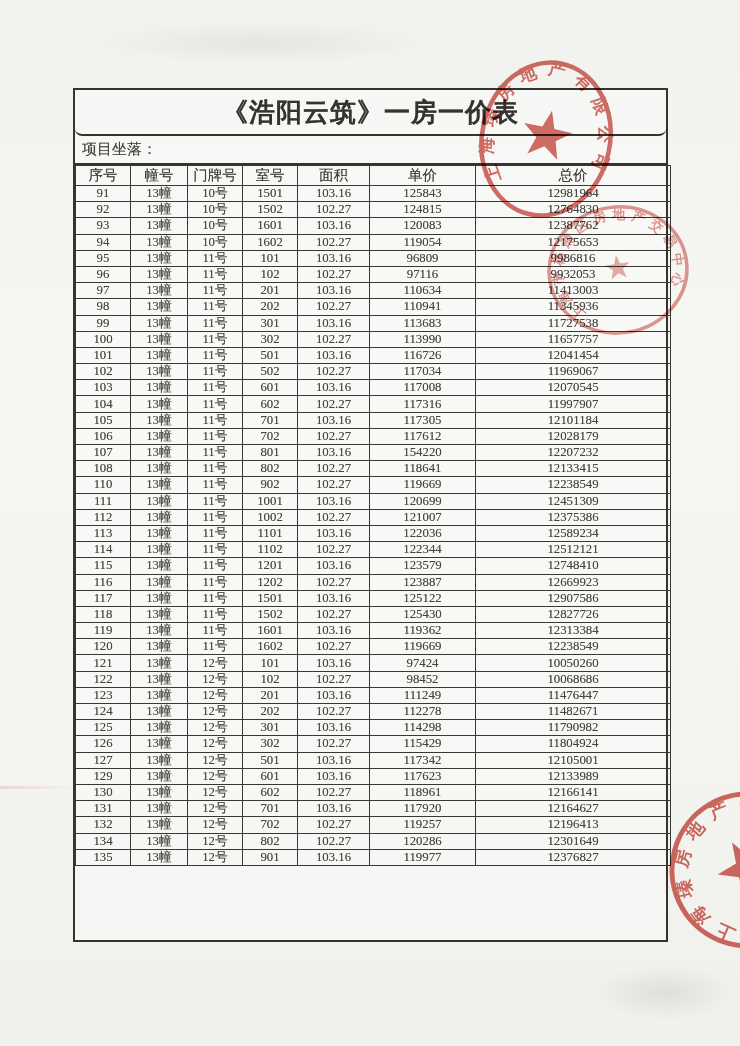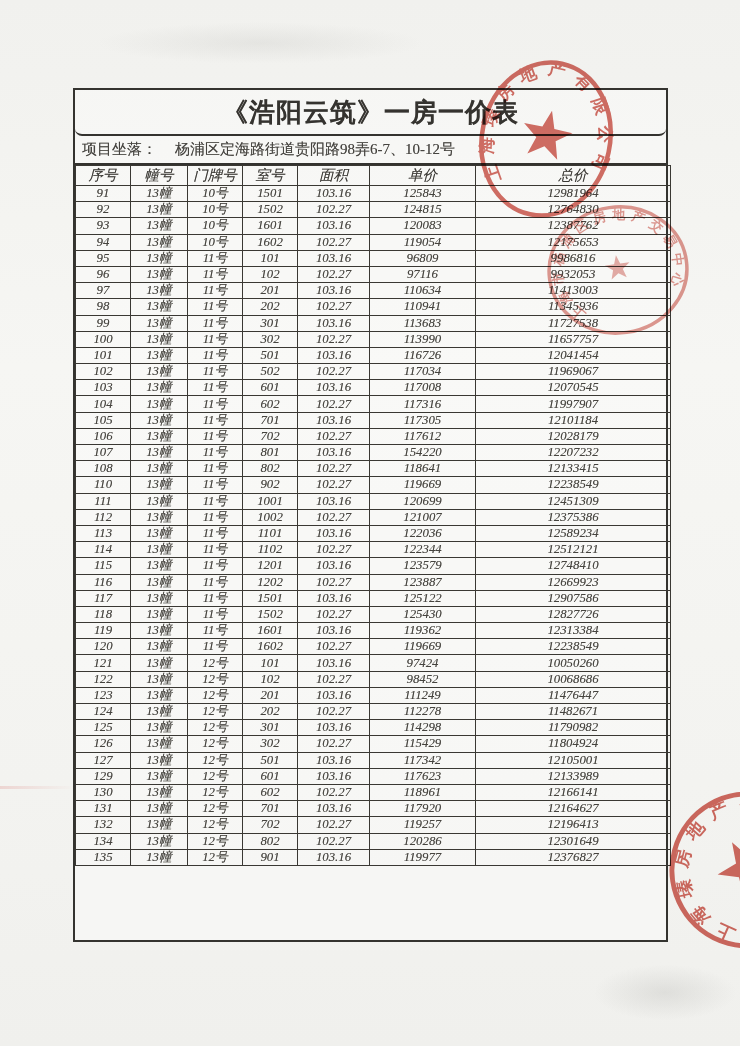--- a/index.html
+++ b/index.html
@@ -19,22 +19,22 @@
     font-size:26px; font-weight:bold; letter-spacing:1px; color:#35332f;
     border-bottom:2px solid #34332f;
     text-shadow:0 0 0.6px rgba(53,51,47,.55);
     border-radius:7px;
   }
   .loc-row {
     height:27px; display:flex; align-items:center; padding:0 7px;
     font-size:15px; border-bottom:2px solid #34332f; white-space:nowrap;
     text-shadow:0 0 0.5px rgba(60,58,54,.5);
   }
-  .loc-row .loc-label { margin-right:18px; }
-  table.price { width:100%; border-collapse:collapse; table-layout:fixed;font-style:italic; }
+  .loc-row .loc-label { margin-right:2px; }
+  table.price { width:100%; border-collapse:collapse; table-layout:fixed; }
   table.price th, table.price td {
     border:1.5px solid #3a3833; text-align:center; padding:0;
     font-weight:normal; overflow:hidden; white-space:nowrap;
     text-shadow:0 0 0.5px rgba(64,62,58,.45);
   }
   table.price thead th { height:16.5px; font-size:14.5px; color:#3c3a36; }
   table.price tbody td { height:15.2px; font-size:12.8px; line-height:13px; color:#46443f; }
   col.w0{width:55px} col.w1{width:57px} col.w2{width:55px} col.w3{width:55px}
   col.w4{width:72px} col.w5{width:106px} col.w6{width:195px}
 
@@ -60,21 +60,20 @@
 <div id="screen">
 
   <div class="smudge" id="smudge-1"></div>
   <div class="smudge" id="smudge-2"></div>
   <div class="smudge" id="smudge-3"></div>
 
   <div class="doc-table">
     <div class="title-row">《浩阳云筑》一房一价表</div>
     <div class="loc-row">
       <span class="loc-label">项目坐落：</span>
-      <span>杨浦区定海路街道贵阳路98弄6-7、10-12号</span>
     </div>
     <table class="price">
       <colgroup>
         <col class="w0">
           <col class="w1">
           <col class="w2">
           <col class="w3">
         <col class="w4">
           <col class="w5">
           <col class="w6">

